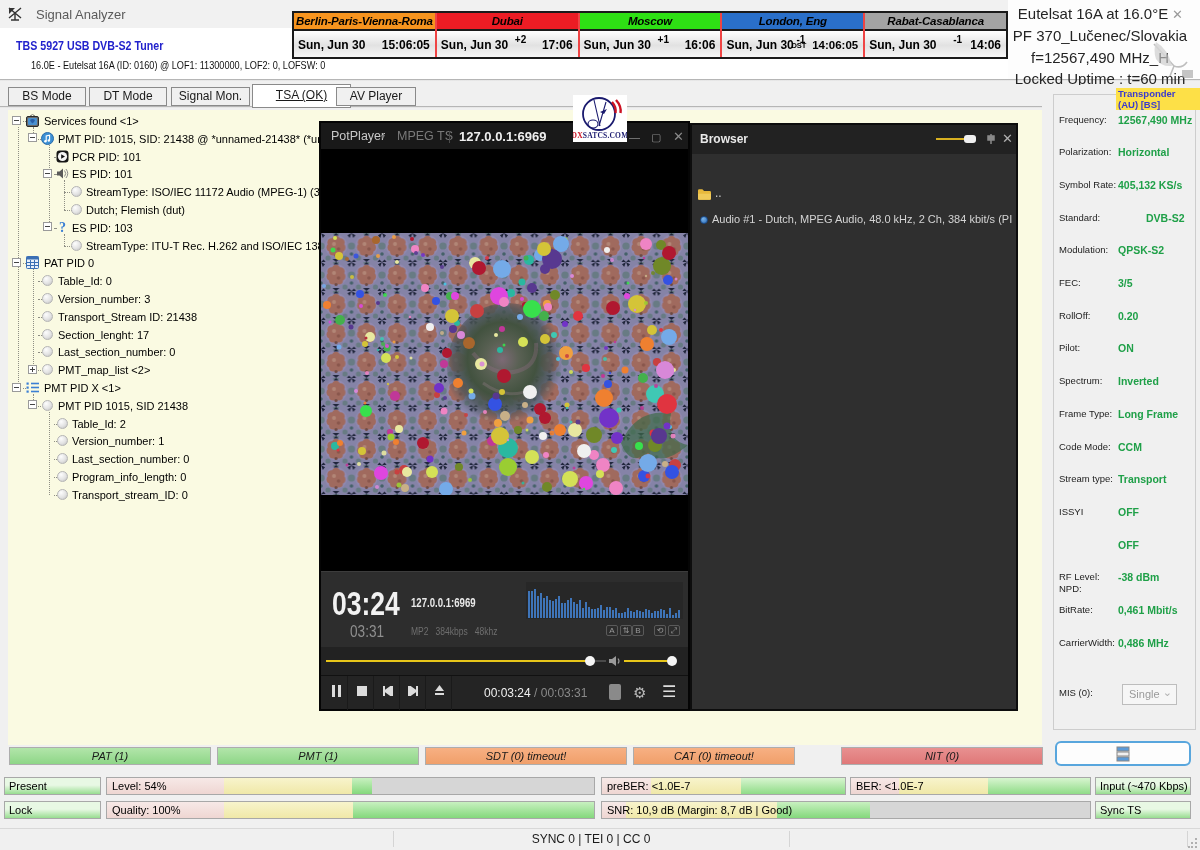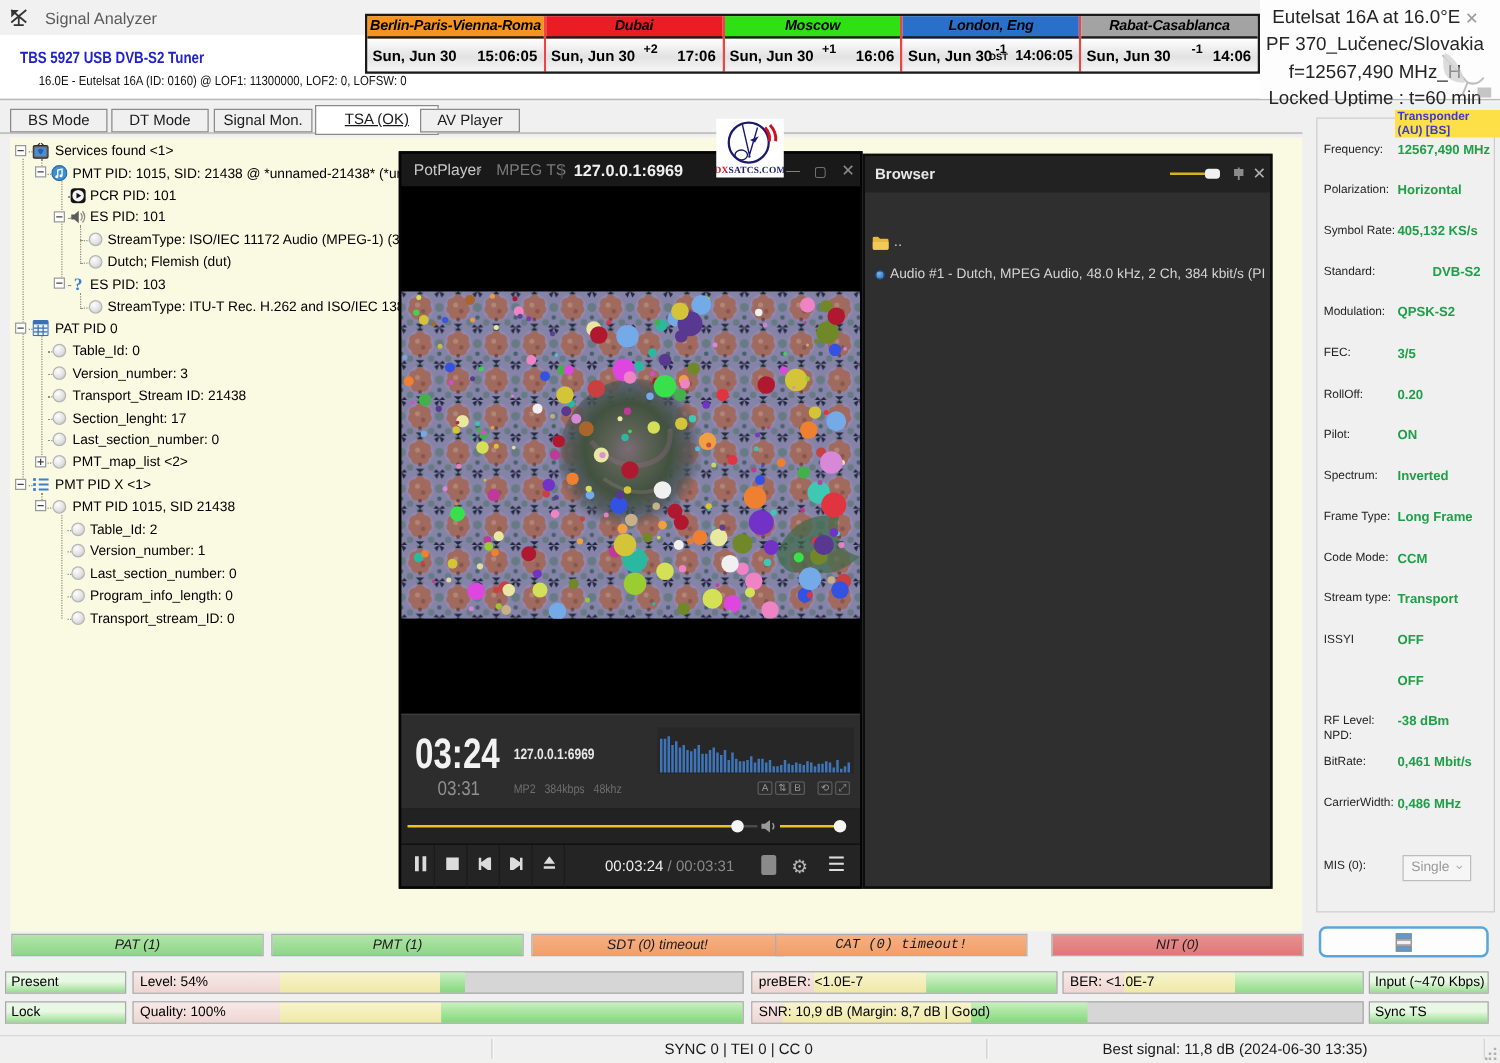--- a/index.html
+++ b/index.html
@@ -780,21 +780,21 @@
     <svg style="position:absolute;left:58px;top:3px;" width="16" height="16" viewBox="0 0 16 16">
       <rect x="2" y="1" width="12" height="4" fill="#5a9ad8" stroke="#888"></rect>
       <rect x="2" y="6" width="12" height="4" fill="#f0f0f0" stroke="#888"></rect>
       <rect x="2" y="11" width="12" height="4" fill="#5a9ad8" stroke="#888"></rect>
     </svg>
   </div>
 
   <div class="abs sbar greenbar" style="left:9px; width:202px;">PAT (1)</div>
   <div class="abs sbar greenbar" style="left:217px; width:202px;">PMT (1)</div>
   <div class="abs sbar orangebar" style="left:425px; width:202px;">SDT (0) timeout!</div>
-  <div class="abs sbar orangebar" style="left:620px; width:202px;font-family:Liberation Mono, monospace;">CAT (0) timeout!</div>
+  <div class="abs sbar orangebar" style="left:633px; width:162px;">CAT (0) timeout!</div>
   <div class="abs sbar redbar" style="left:841px; width:202px;">NIT (0)</div>
 
   <div id="meters">
       <div class="abs gbox" style="left:4px;top:777px;width:97px;">Present</div>
       <div class="pbar" style="left:106px;top:777px;width:489px;">
         <div class="seg" style="left:0px;width:117px;background:linear-gradient(#f7e9e7,#efd6d2);"></div>
         <div class="seg" style="left:117px;width:128px;background:linear-gradient(#f8f4cc,#f0e8a8);"></div>
         <div class="seg" style="left:245px;width:20px;background:linear-gradient(#c8f0c0,#84d87c);"></div>
         <div class="pbtxt">Level: 54%</div>
       </div>
@@ -825,21 +825,20 @@
         <div class="pbtxt">SNR: 10,9 dB (Margin: 8,7 dB | Good)</div>
       </div>
       <div class="abs gbox" style="left:1095px;top:801px;width:96px;">Sync TS</div>
     </div>
 
   <div class="abs" id="statusbar"></div>
   <div class="sdiv" style="left:393px;"></div>
   <div class="sdiv" style="left:789px;"></div>
   <div class="sdiv" style="left:1187px;"></div>
   <div class="stext" style="left:393px; width:396px;">SYNC 0 | TEI 0 | CC 0</div>
-  <div class="stext" style="left:789px; width:398px;">Best signal: 11,8 dB (2024-06-30 13:35)</div>
   <svg class="abs" style="left:1188px;top:838px;" width="10" height="10" viewBox="0 0 10 10">
     <g fill="#b0b0b0">
         <rect x="7" y="0" width="2" height="2"></rect>
         <rect x="7" y="4" width="2" height="2"></rect>
         <rect x="7" y="8" width="2" height="2"></rect>
         <rect x="3" y="4" width="2" height="2"></rect>
         <rect x="3" y="8" width="2" height="2"></rect>
         <rect x="0" y="8" width="2" height="2"></rect>
       </g>
   </svg>

